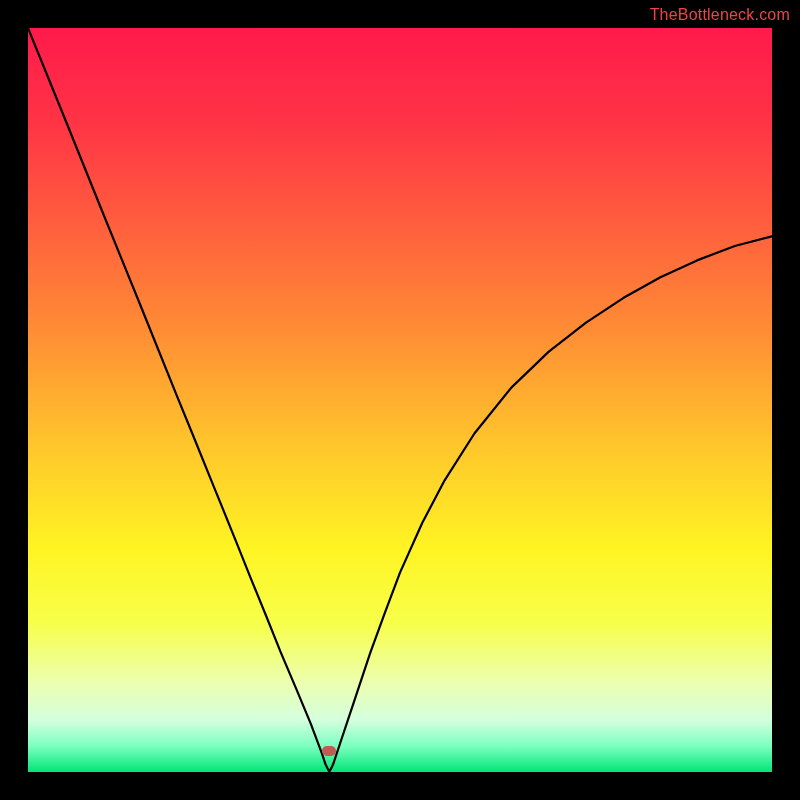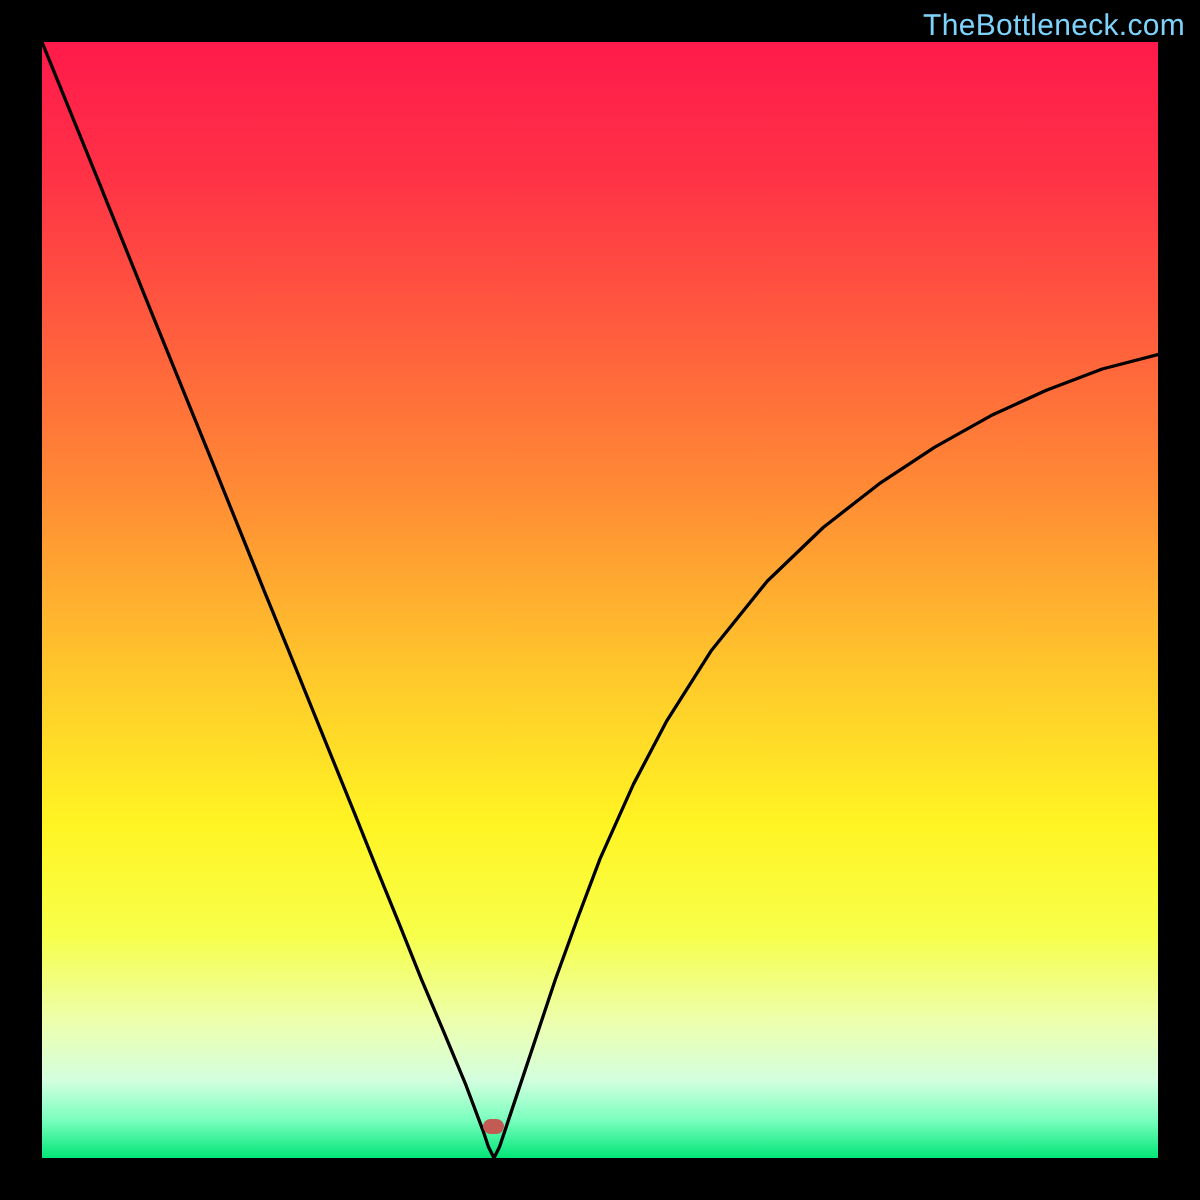--- a/index.html
+++ b/index.html
@@ -31,22 +31,22 @@
     position: absolute;
     width: 14px;
     height: 10px;
     border-radius: 5px;
     transform: translate(-50%, -50%);
   }
   .watermark {
     position: absolute;
     top: 6px;
     right: 10px;
-    color: #7dd3fc;
-    font-size: 20px;
+    color: #ef4444;
+    font-size: 16px;
     letter-spacing: 0.2px;
   }
 </style>
 </head>
 <body>
 
 <div class="plot-area">
   <svg class="gradient-bg" viewBox="0 0 744 744" preserveAspectRatio="none">
     <defs>
       <linearGradient id="bg-grad" x1="0" y1="0" x2="0" y2="1">

